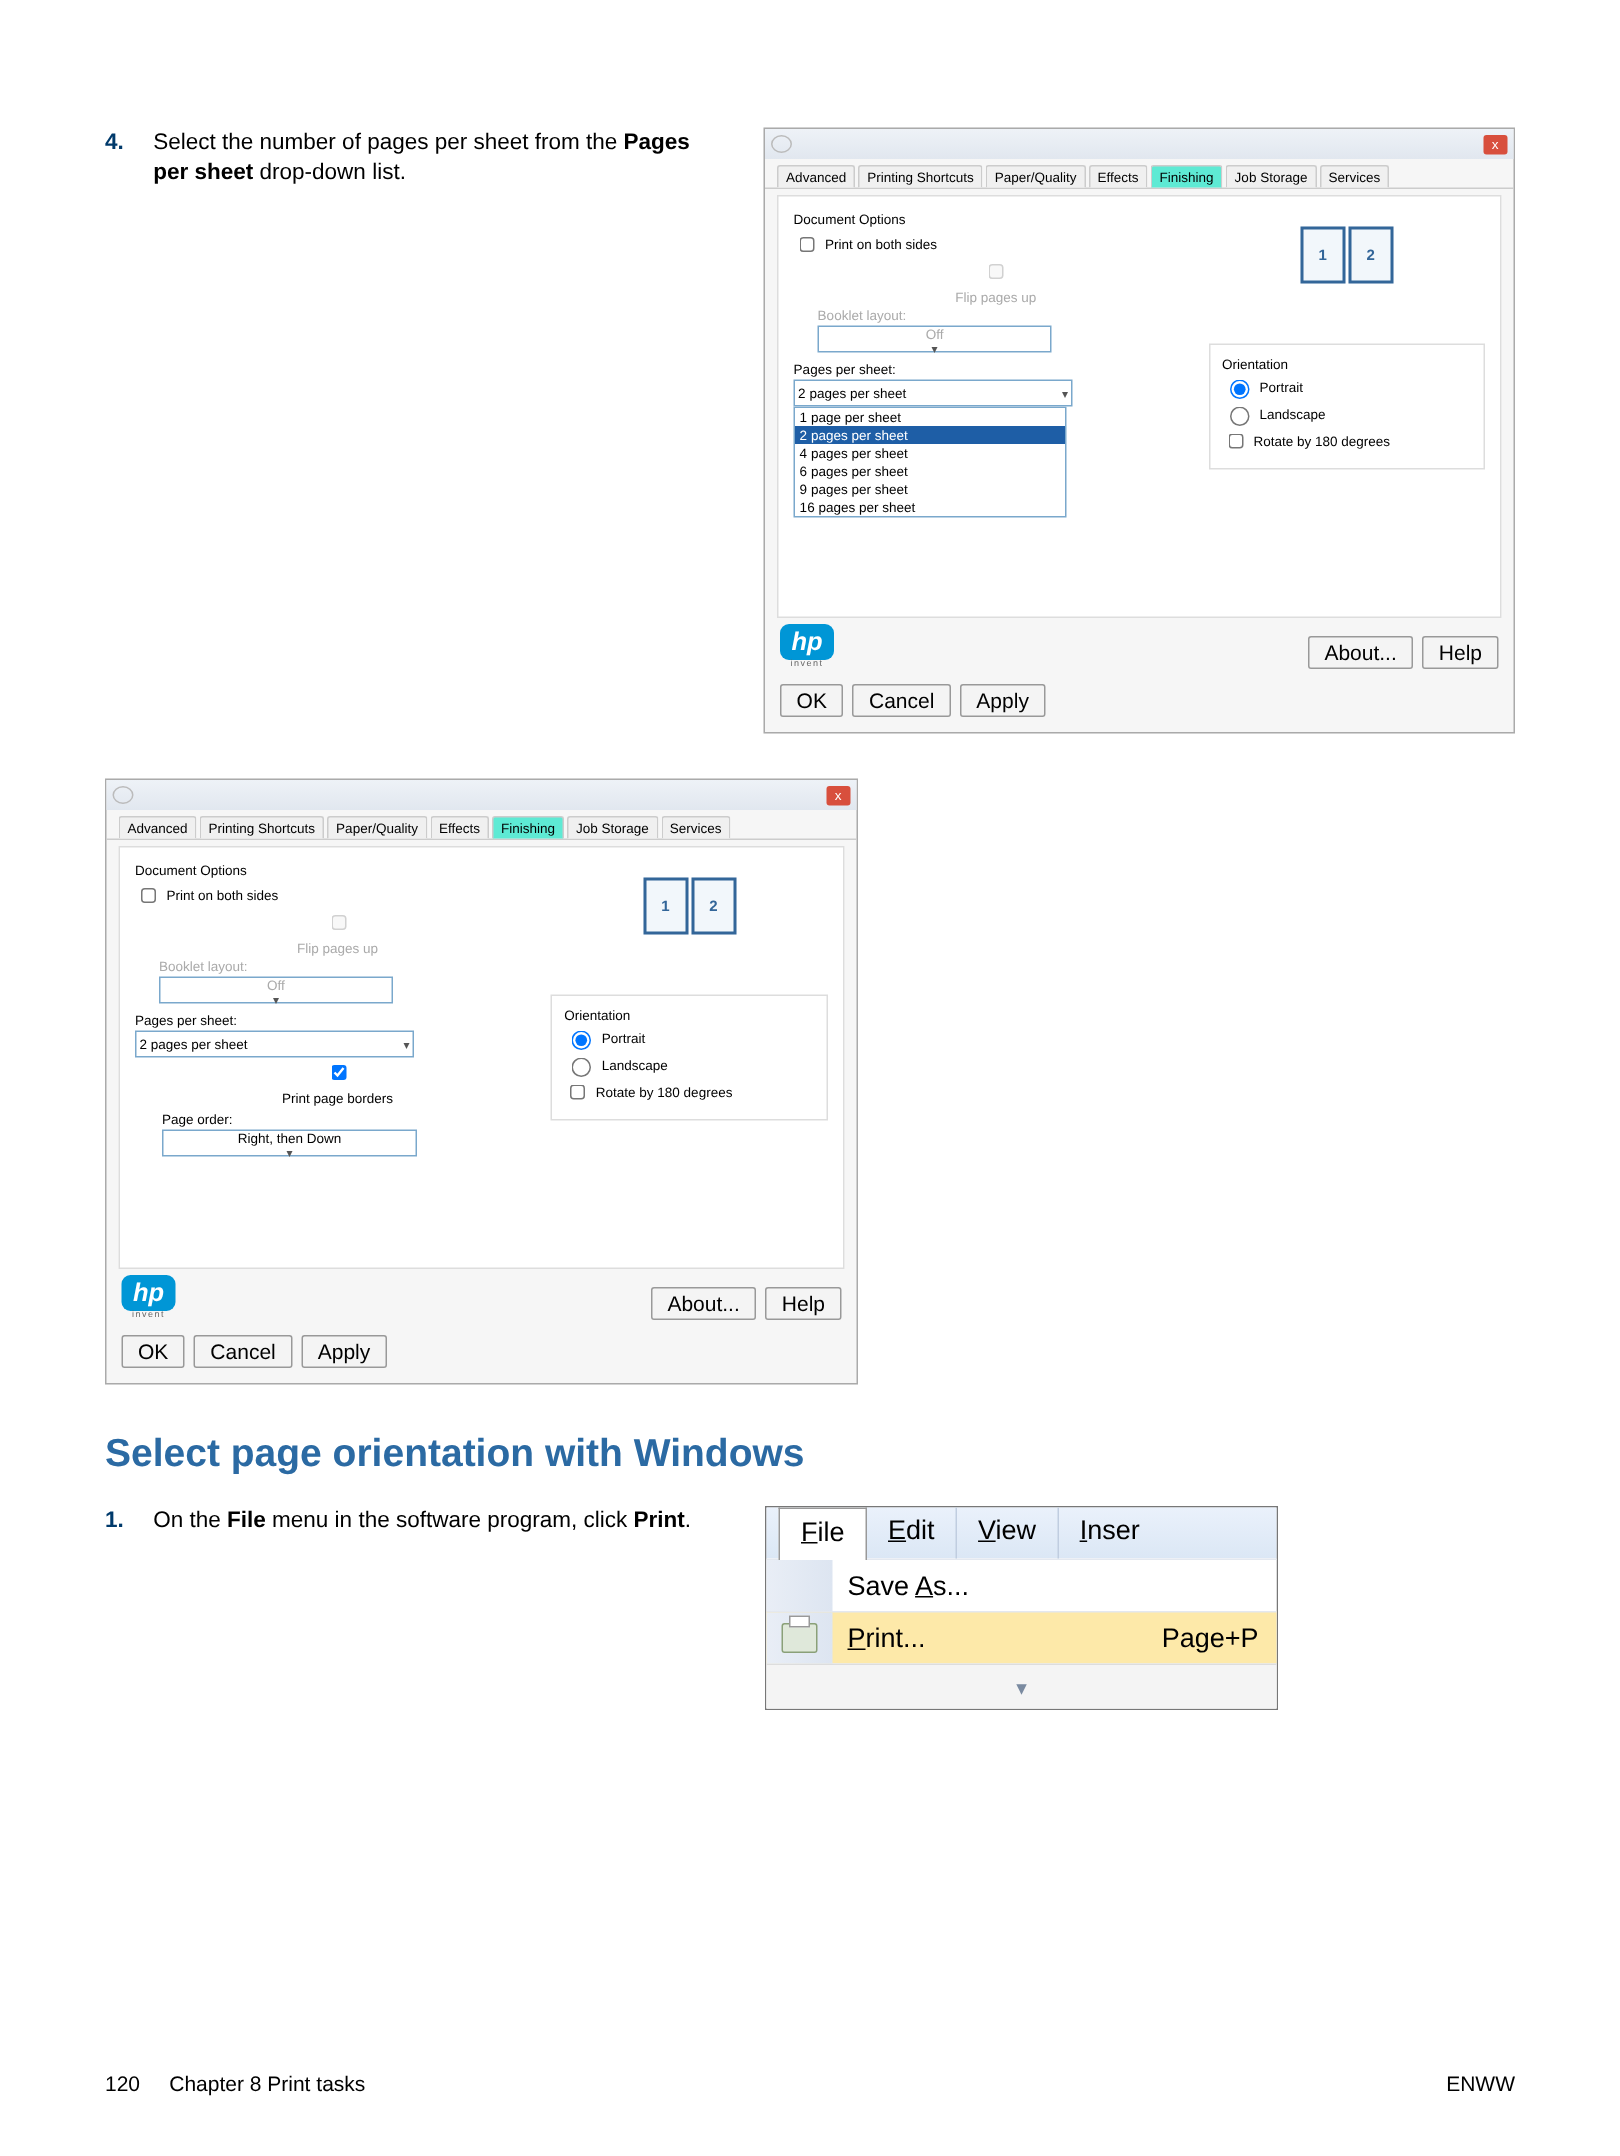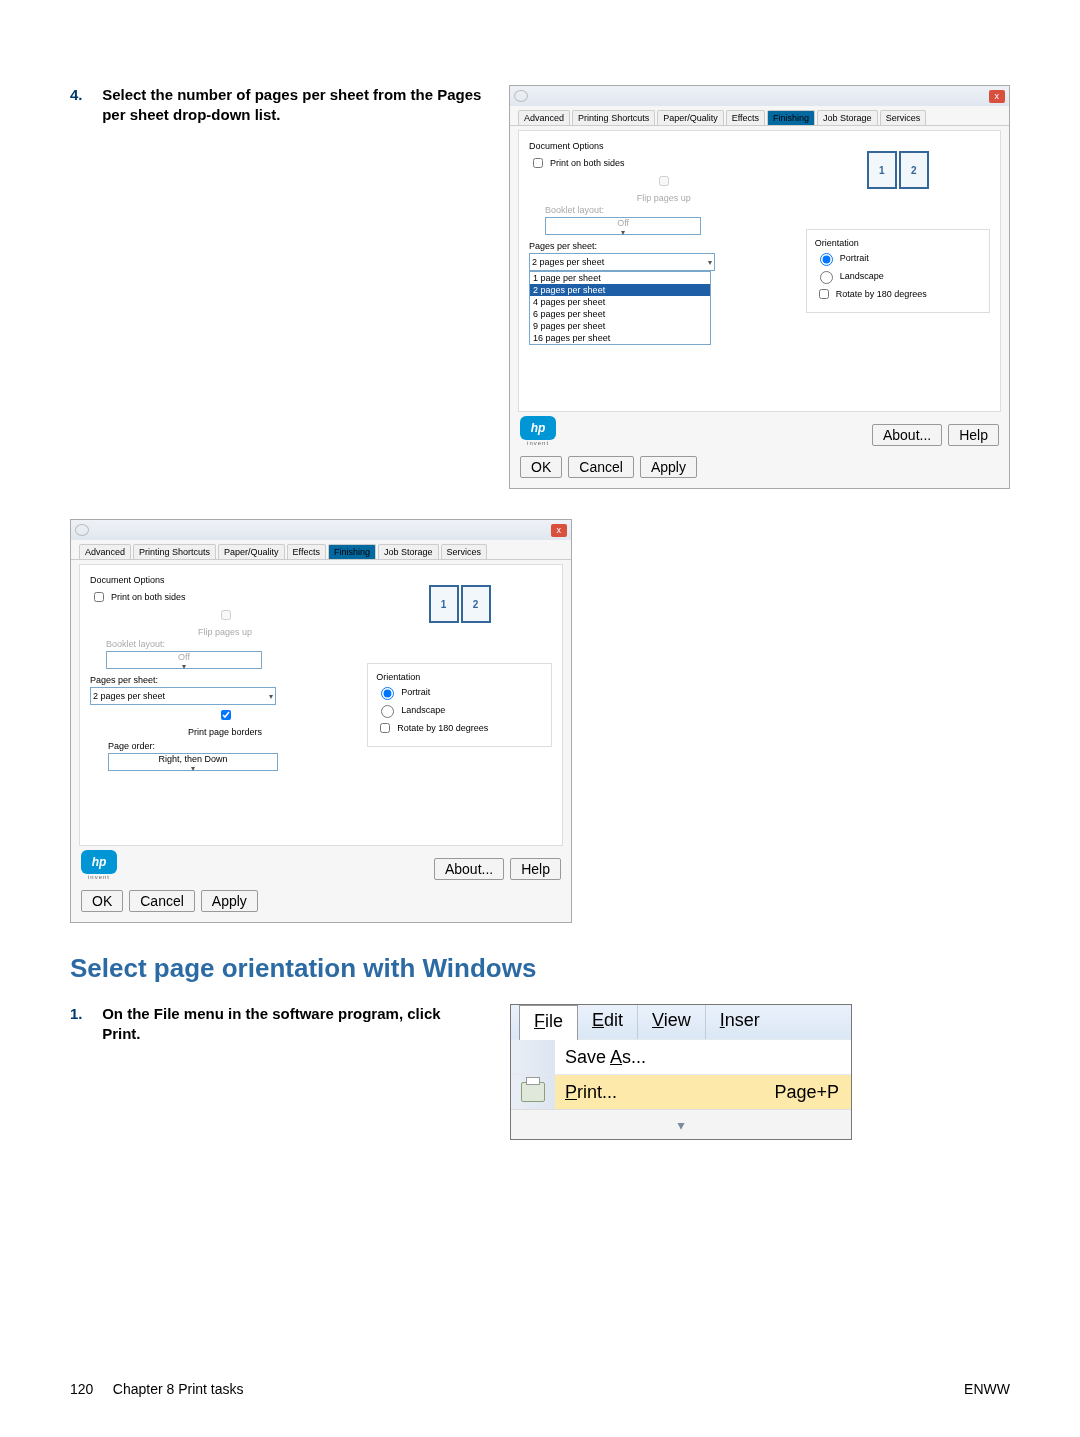--- a/index.html
+++ b/index.html
@@ -15,59 +15,59 @@
   .page {
     padding: 85px 70px 50px 70px;
     box-sizing: border-box;
     width: 1080px;
     min-height: 1437px;
     position: relative;
   }
   .row { display: flex; align-items:flex-start; margin-bottom: 30px; }
   .textcol { width: 430px; padding-right: 10px; font-size: 15px; line-height:1.35; }
   .num { display:inline-block; width:28px; color:#003a6b; font-weight:bold; vertical-align:top;}
-  .steptext { display:inline-block; width:380px; vertical-align:top;font-weight:bold;}
+  .steptext { display:inline-block; width:380px; vertical-align:top;}
   .heading { color:#2b6aa3; font-size:26px; font-weight:bold; margin:30px 0 20px 0;}
   .footer { position:absolute; bottom:40px; left:70px; right:70px; font-size:14px; display:flex; justify-content:space-between;}
 
   
   .dialog {
     width: 500px;
     border:1px solid #aaa;
     background:#f6f6f6;
     font-size:10px;
     font-family: Tahoma, sans-serif;
   }
   .dlg-title {
     height:20px; background:linear-gradient(#eef2f7,#e1e7ef);
     display:flex; align-items:center; justify-content:space-between;
     padding:0 4px;
   }
   .close { background:#d84f3d;color:#fff;padding:0 6px;border-radius:2px;font-size:9px;line-height:13px;}
   .tabs { display:flex; border-bottom:1px solid #ccc; padding:4px 4px 0 8px; gap:2px;}
   .tab { padding:2px 5px; background:#f0f0f0; border:1px solid #ccc; border-bottom:none; border-radius:2px 2px 0 0; font-size:9px;}
-  .tab.active { background:#0369a1; }
+  .tab.active { background:#5eead4; }
   .dlg-body { background:#fff; margin:4px 8px; border:1px solid #ddd; padding:10px; min-height:260px; display:flex; justify-content:space-between;}
   .leftcol { width:55%; }
   .rightcol { width:40%; text-align:center;}
   .preview { display:inline-flex; gap:2px; margin-top:10px;}
   .pg { width:26px; height:34px; border:2px solid #369; background:#f2f7fb; display:flex; align-items:center; justify-content:center; color:#369; font-weight:bold;}
   .group-label { font-size:9px; margin-bottom:4px;}
   .chk { display:flex; align-items:center; gap:4px; margin:2px 0; font-size:9px;}
   .chk input { width:10px; height:10px;}
   .indent { margin-left:16px;flex-direction:column;}
   .select { border:1px solid #7aa8cc; background:#fff; height:16px; width:150px; font-size:9px; padding:0 2px; display:flex; align-items:center; justify-content:space-between; margin-top:2px;}
   .select.wide{ width:180px;}
   .arrow { font-size:8px; color:#555;}
   .dropdown-list { border:1px solid #7aa8cc; background:#fff; width:180px; font-size:9px;}
   .dropdown-list div { padding:1px 3px;}
   .dl-sel { background:#1e5ea6; color:#fff;}
   .orient-box { border:1px solid #ddd; padding:8px; margin-top:40px; text-align:left; font-size:9px;}
   .radio { display:flex; align-items:center; gap:4px; margin:2px 0;}
-  .hp-logo { width:36px; height:24px; background:#0096d6; border-radius:6px; color:#fff; display:inline-flex;align-items:center;justify-content:center;font-style:italic;font-size:12px;font-weight:bold;}
+  .hp-logo { width:36px; height:24px; background:#0096d6; border-radius:6px; color:#fff; display:inline-flex;align-items:center;justify-content:center;font-style:italic;font-size:17px;font-weight:bold;}
   .dlg-footer { display:flex; gap:6px; padding:6px 10px 10px 10px;}
   .dlg-footer2 { display:flex; justify-content:space-between; align-items:flex-end; padding:0 10px 4px 10px;}
   .btn { border:1px solid #999; background:#f4f4f4; font-size:14px; padding:2px 10px; border-radius:2px;}
   .printer-icon { width:12px; height:10px; border-radius:50%; border:1px solid #bbb; display:inline-block;}
 
   
   .filemenu { border:1px solid #777; width:340px; font-family:Tahoma,sans-serif; font-size:18px;}
   .menubar { display:flex; background:linear-gradient(#eaf1fb,#dbe7f5); height:34px; align-items:stretch;}
   .menubar div { padding:5px 14px; border-right:1px solid #c0cde0;}
   .menubar .file { background:#fff; border:1px solid #999; border-bottom:none; margin:0 0 -1px 8px; font-weight:normal;}

